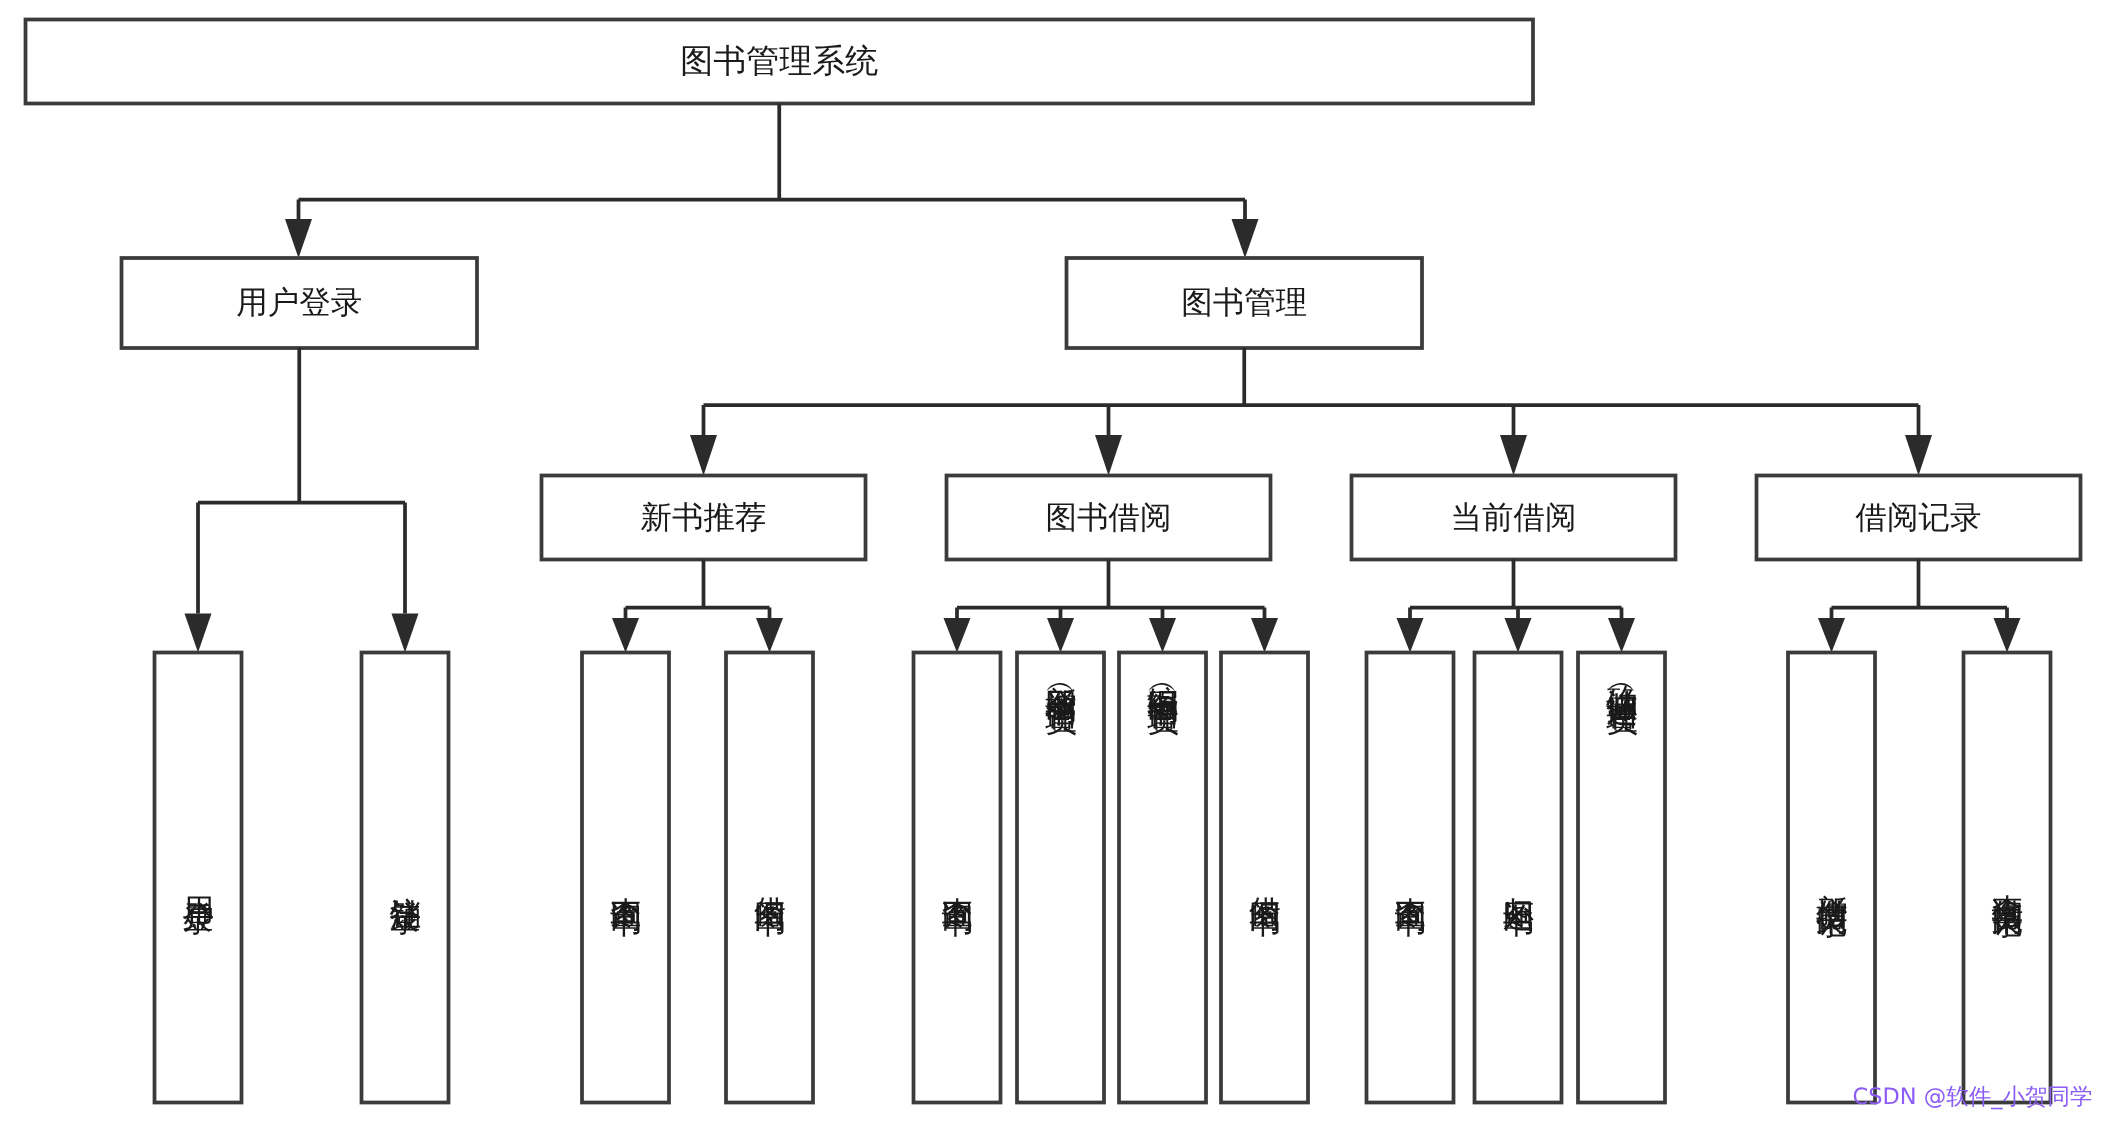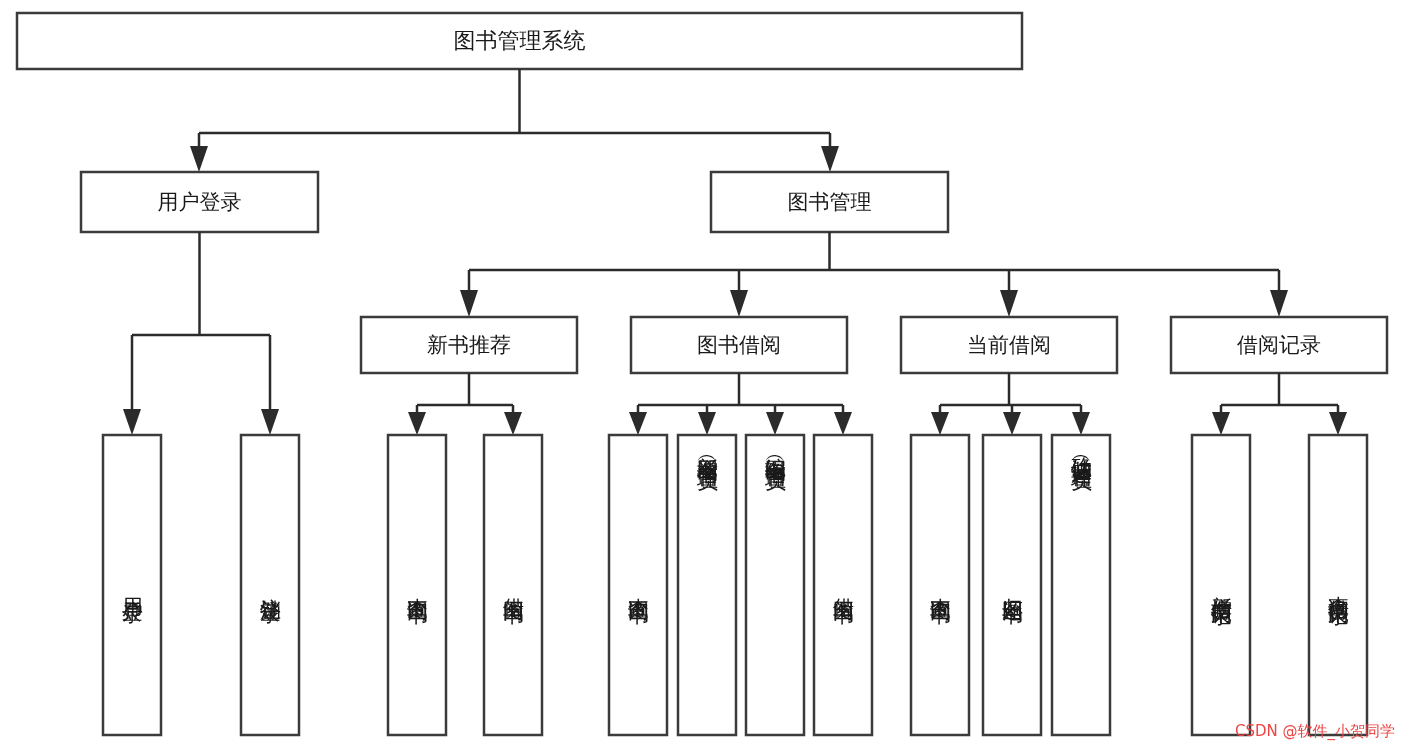--- a/index.html
+++ b/index.html
@@ -67,21 +67,21 @@
     white-space: nowrap;
     text-align: center;
     pointer-events: none;
   }
   .watermark {
     position: absolute;
     right: 10px;
     bottom: 6px;
     font-family: "DejaVu Sans", "Liberation Sans", sans-serif;
     font-size: 15px;
-    color: #ef4444;
+    color: #8b5cf6;
     white-space: nowrap;
   }
 </style>
 </head>
 <body>
 
 <div id="diagram-root">
 
   <svg id="tree-svg" viewBox="0 0 1405 747">
     <defs></defs>

